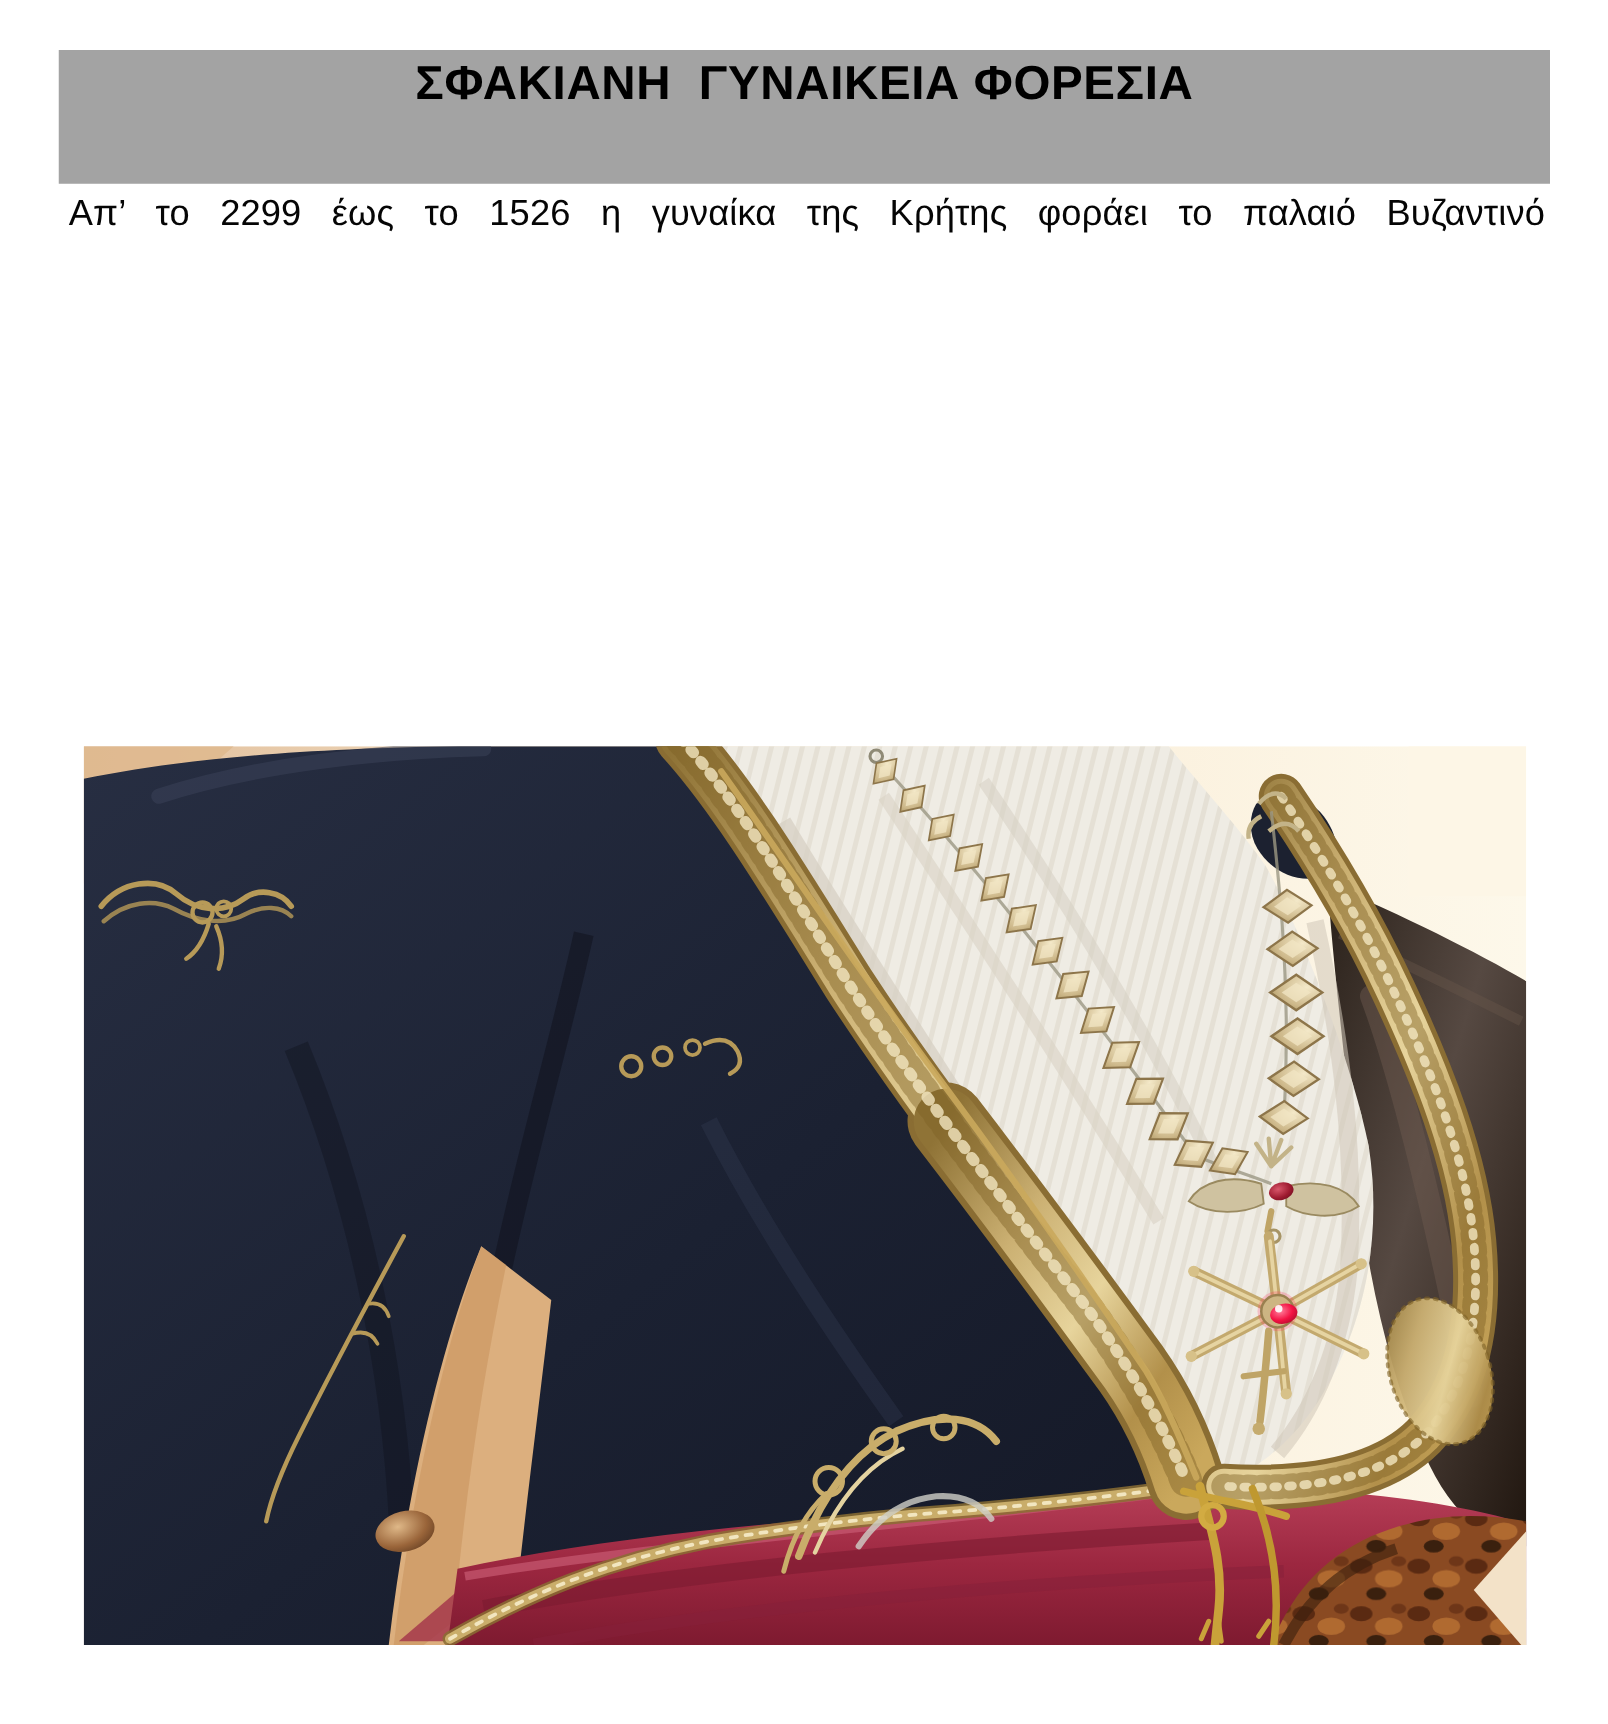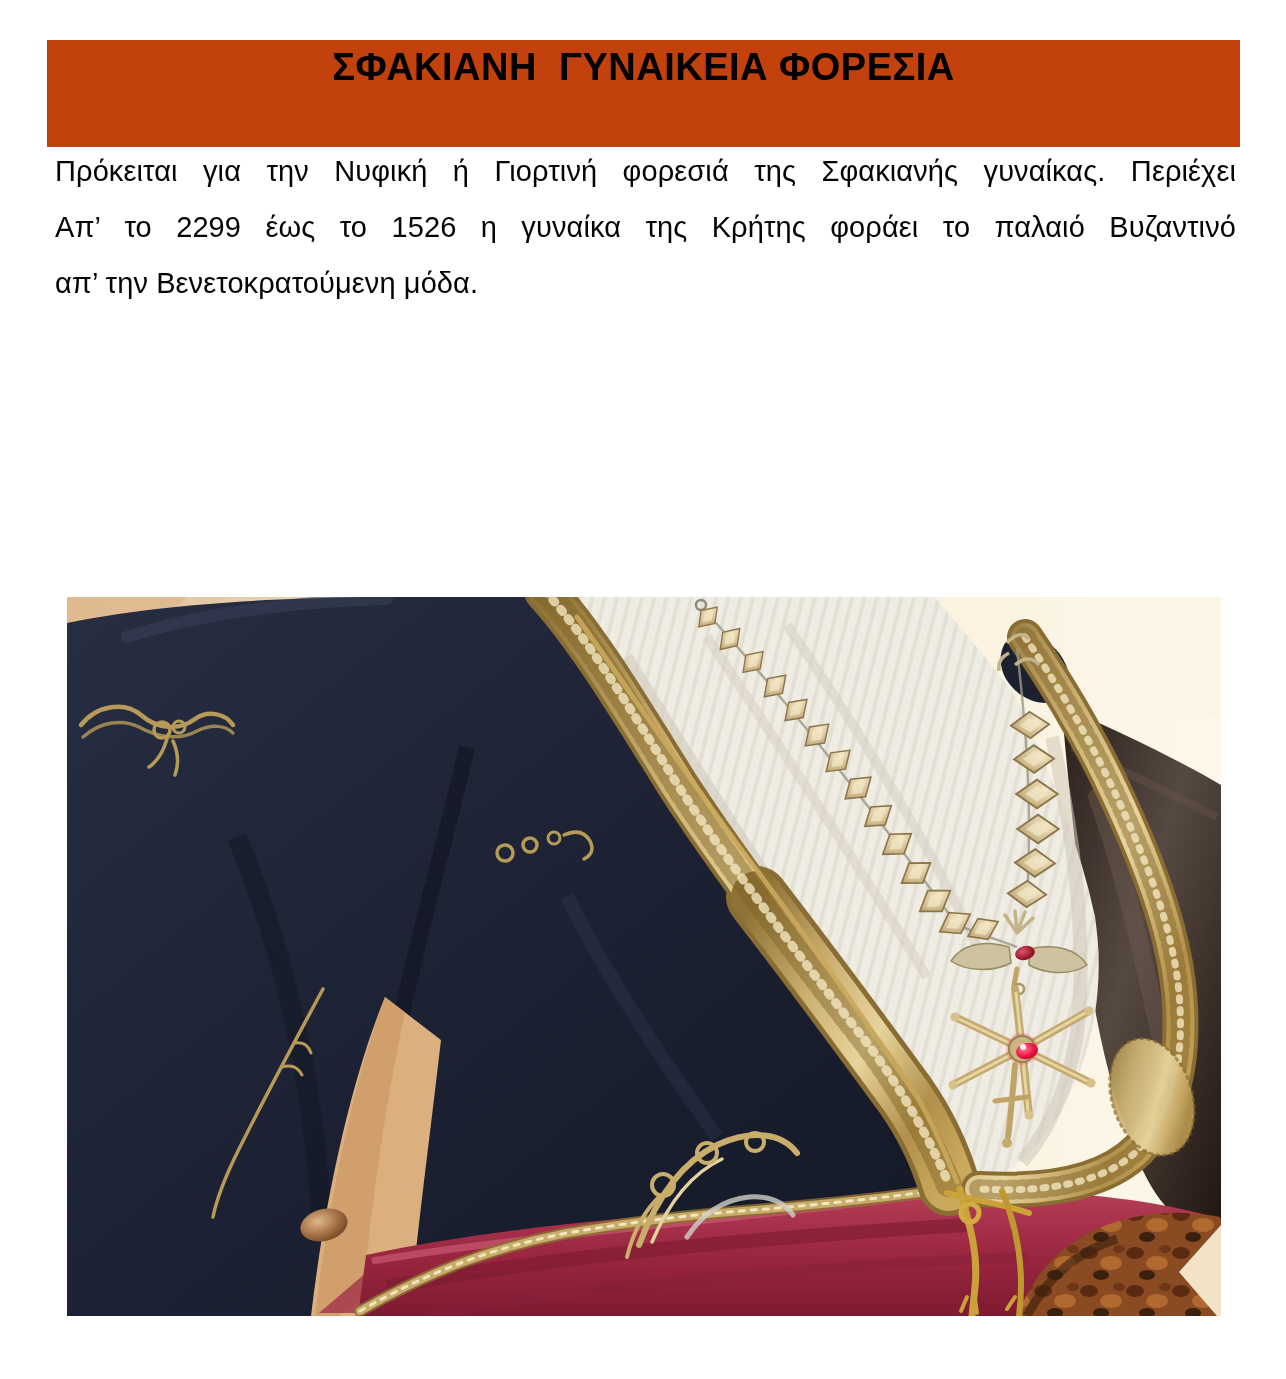--- a/index.html
+++ b/index.html
@@ -13,28 +13,26 @@
   .line{width:100%;text-align:left;}
   .just{text-align:justify;text-align-last:justify;}
   #photo{position:absolute;left:67px;top:597px;width:1154px;height:719px;}
   svg{display:block;}
 </style>
 </head>
 <body>
 
 <div id="page">
 
-  <div id="band" style="background: #c2410c; text-decoration: underline;">
+  <div id="band" style="background: #a3a3a3; text-decoration: underline;">
     <div id="title">ΣΦΑΚΙΑΝΗ  ΓΥΝΑΙΚΕΙΑ ΦΟΡΕΣΙΑ</div>
   </div>
 
   <div id="bodytext">
-    <div class="line just">Πρόκειται για την Νυφική ή Γιορτινή φορεσιά της Σφακιανής γυναίκας. Περιέχει</div>
     <div class="line just">Απ’ το 2299 έως το 1526 η γυναίκα της Κρήτης φοράει το παλαιό Βυζαντινό</div>
-    <div class="line">απ’ την Βενετοκρατούμενη μόδα.</div>
   </div>
 
   <div id="photo">
   <svg viewBox="0 0 1154 719" width="1154" height="719" xmlns="http://www.w3.org/2000/svg">
     <defs>
       <linearGradient id="wall" x1="0" y1="0" x2="1" y2="0">
         <stop offset="0" stop-color="#e2bf9c"></stop>
             <stop offset="0.42" stop-color="#f2e0c4"></stop>
         <stop offset="0.72" stop-color="#fbf1de"></stop>
             <stop offset="1" stop-color="#fdf8ea"></stop>

